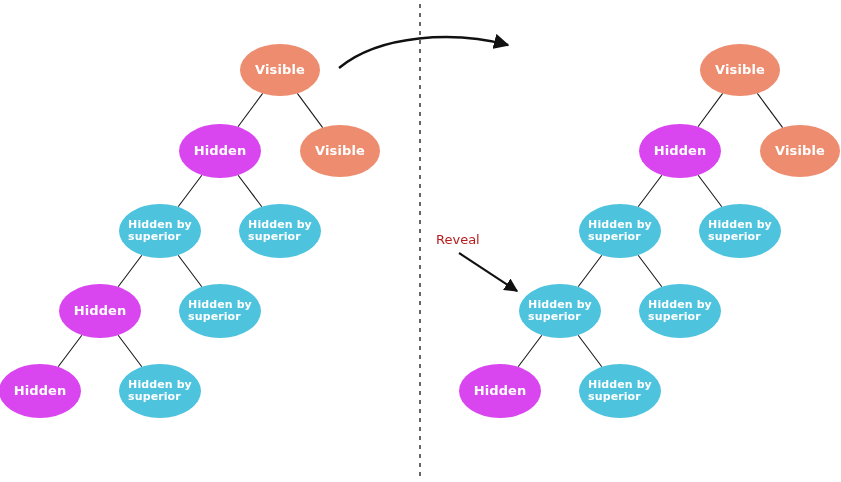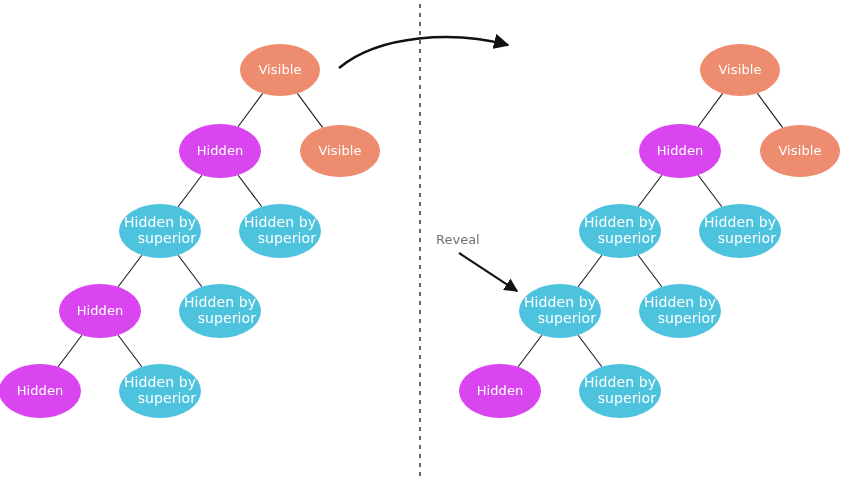--- a/index.html
+++ b/index.html
@@ -24,44 +24,44 @@
     top: 0;
     width: 841px;
     height: 482px;
     pointer-events: none;
   }
   .node {
     position: absolute;
     display: flex;
     align-items: center;
     justify-content: center;
-    text-align: right;
+    text-align: left;
     border-radius: 50%;
     box-sizing: border-box;
     color: #ffffff;
-    font-weight: normal;
+    font-weight: bold;
     line-height: 1.12;
     letter-spacing: 0.1px;
     -webkit-font-smoothing: antialiased;
   }
   .node .node-label {
     display: block;
     padding: 0 4px;
     white-space: pre-line;
   }
   .node.visible-node   { background: #ed8c6e; }
   .node.hidden-node    { background: #d946ef; }
   .node.hbs-node       { background: #4dc3de; }
 
   .node.one-line  { font-size: 13px; }
-  .node.two-line  { font-size: 14px; }
+  .node.two-line  { font-size: 11px; }
 
   .annotation {
     position: absolute;
-    color: #737373;
+    color: #b91c1c;
     font-size: 13px;
     font-weight: normal;
     white-space: nowrap;
   }
 </style>
 </head>
 <body>
 
 <div id="canvas">
 

